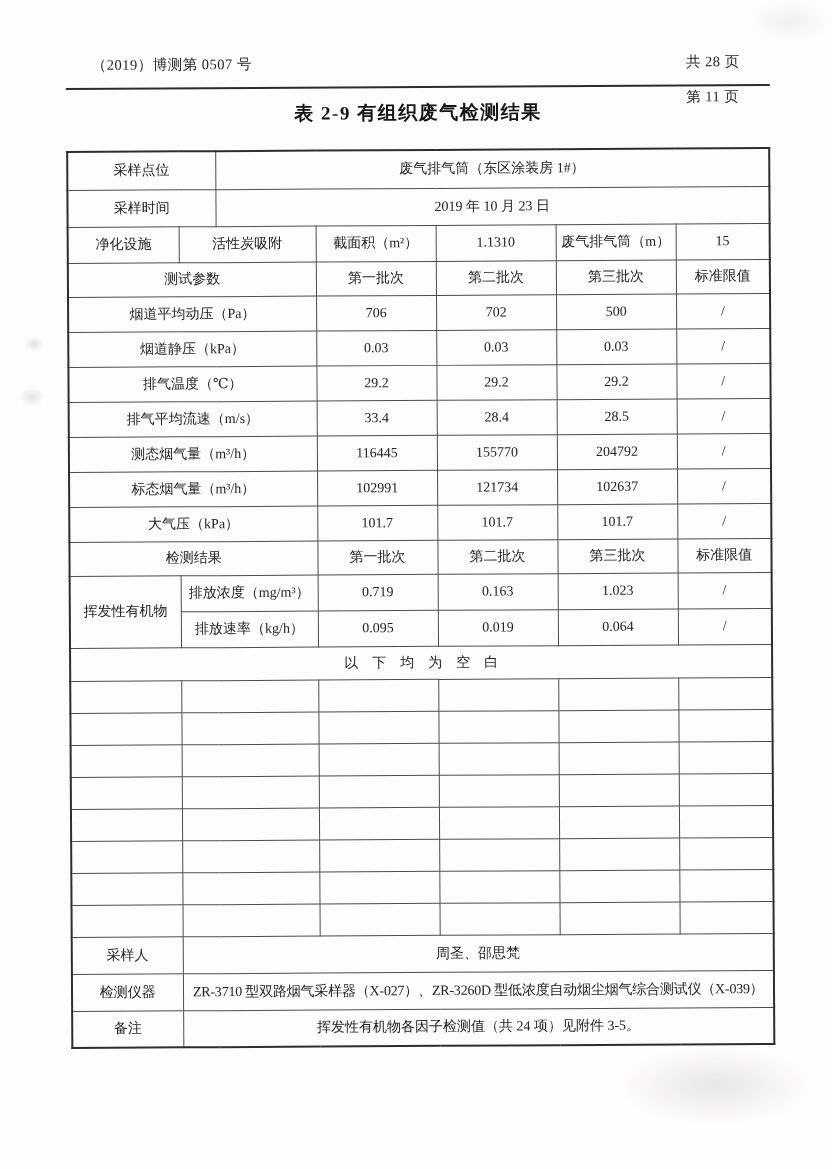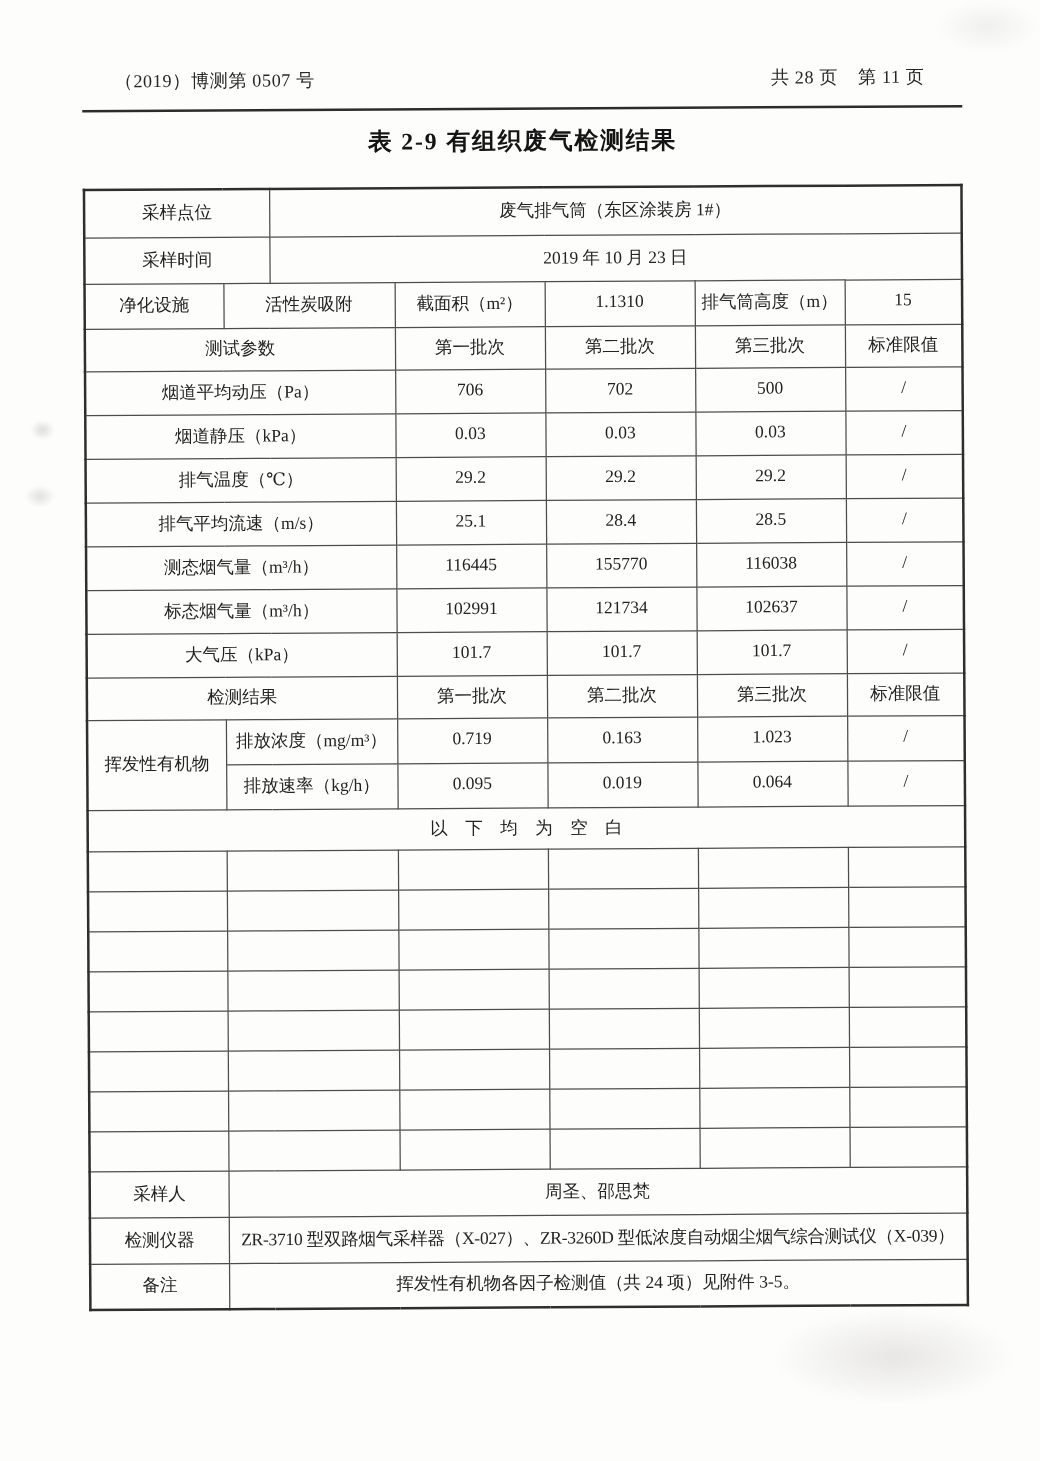--- a/index.html
+++ b/index.html
@@ -14,21 +14,21 @@
   }
   .tilt{
     position:absolute;left:0;top:0;width:832px;height:1169px;
     transform:rotate(-0.33deg);transform-origin:50% 40%;
   }
   .doc-header{
     position:absolute;left:94px;top:54px;width:648px;
     display:flex;justify-content:space-between;align-items:baseline;
     font-size:14.5px;letter-spacing:0.5px;color:#262626;
   }
-  .pageinfo{display:flex;gap:16px;}
+  .pageinfo{display:flex;gap:16px;flex-direction:column;}
   .rule{
     position:absolute;left:68px;top:86px;width:704px;height:2px;
     background:#2c2c2c;
   }
   .doc-title{
     position:absolute;left:68px;top:100px;width:704px;
     text-align:center;font-size:19px;font-weight:bold;
     letter-spacing:1.5px;color:#151515;
   }
   table.report{
@@ -91,21 +91,21 @@
         </tr>
         <tr class="h37">
           <td colspan="2">采样时间</td>
           <td colspan="5">2019 年 10 月 23 日</td>
         </tr>
         <tr class="h36">
           <td>净化设施</td>
           <td colspan="2">活性炭吸附</td>
           <td>截面积（m²）</td>
           <td>1.1310</td>
-          <td>排气筒高度（m）</td>
+          <td>废气排气筒（m）</td>
           <td>15</td>
         </tr>
         <tr class="h34">
           <td colspan="3">测试参数</td>
           <td>第一批次</td>
           <td>第二批次</td>
           <td>第三批次</td>
           <td>标准限值</td>
         </tr>
 
@@ -125,30 +125,30 @@
         </tr>
         <tr class="h35">
           <td colspan="3">排气温度（℃）</td>
           <td>29.2</td>
           <td>29.2</td>
           <td>29.2</td>
           <td>/</td>
         </tr>
         <tr class="h35">
           <td colspan="3">排气平均流速（m/s）</td>
-          <td>25.1</td>
+          <td>33.4</td>
           <td>28.4</td>
           <td>28.5</td>
           <td>/</td>
         </tr>
         <tr class="h35">
           <td colspan="3">测态烟气量（m³/h）</td>
           <td>116445</td>
           <td>155770</td>
-          <td>116038</td>
+          <td>204792</td>
           <td>/</td>
         </tr>
         <tr class="h35">
           <td colspan="3">标态烟气量（m³/h）</td>
           <td>102991</td>
           <td>121734</td>
           <td>102637</td>
           <td>/</td>
         </tr>
         <tr class="h35">

